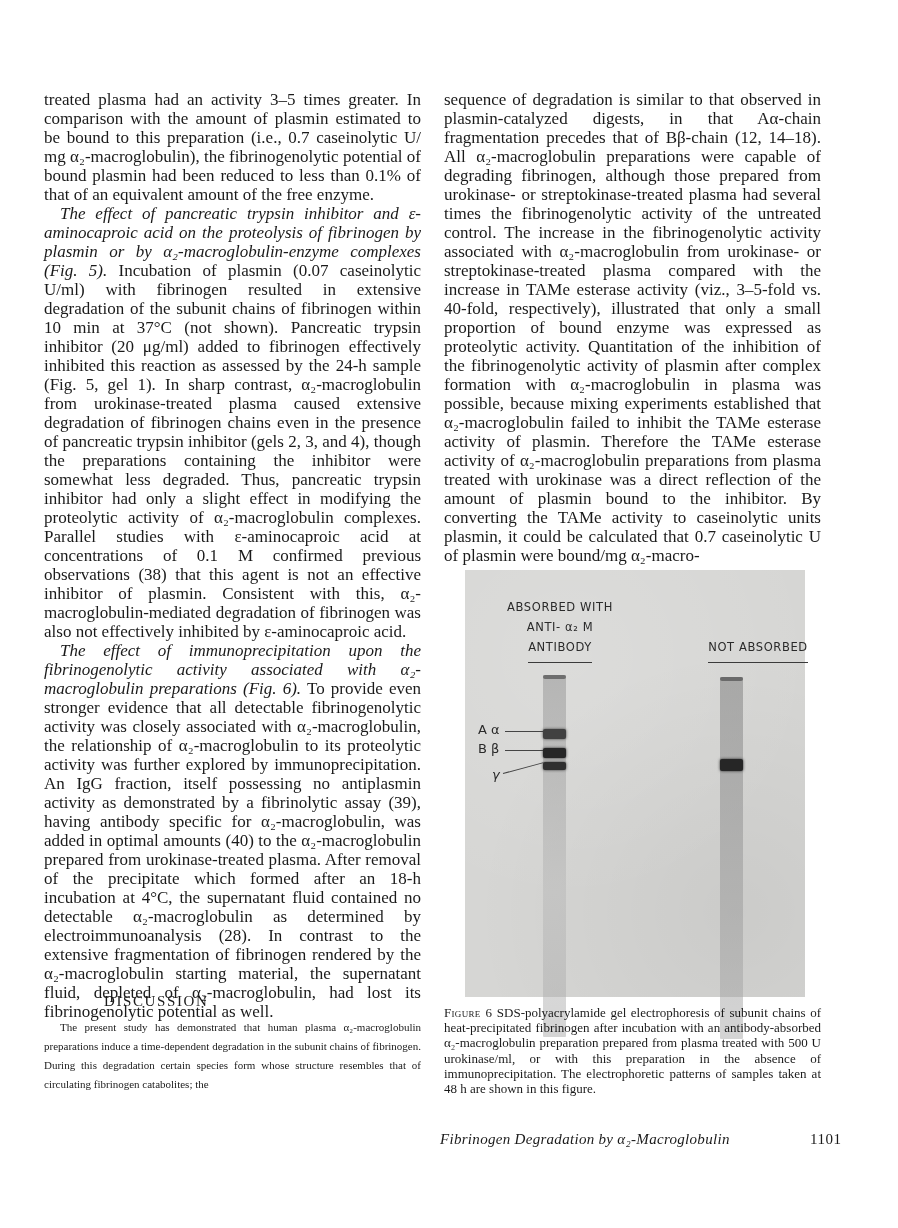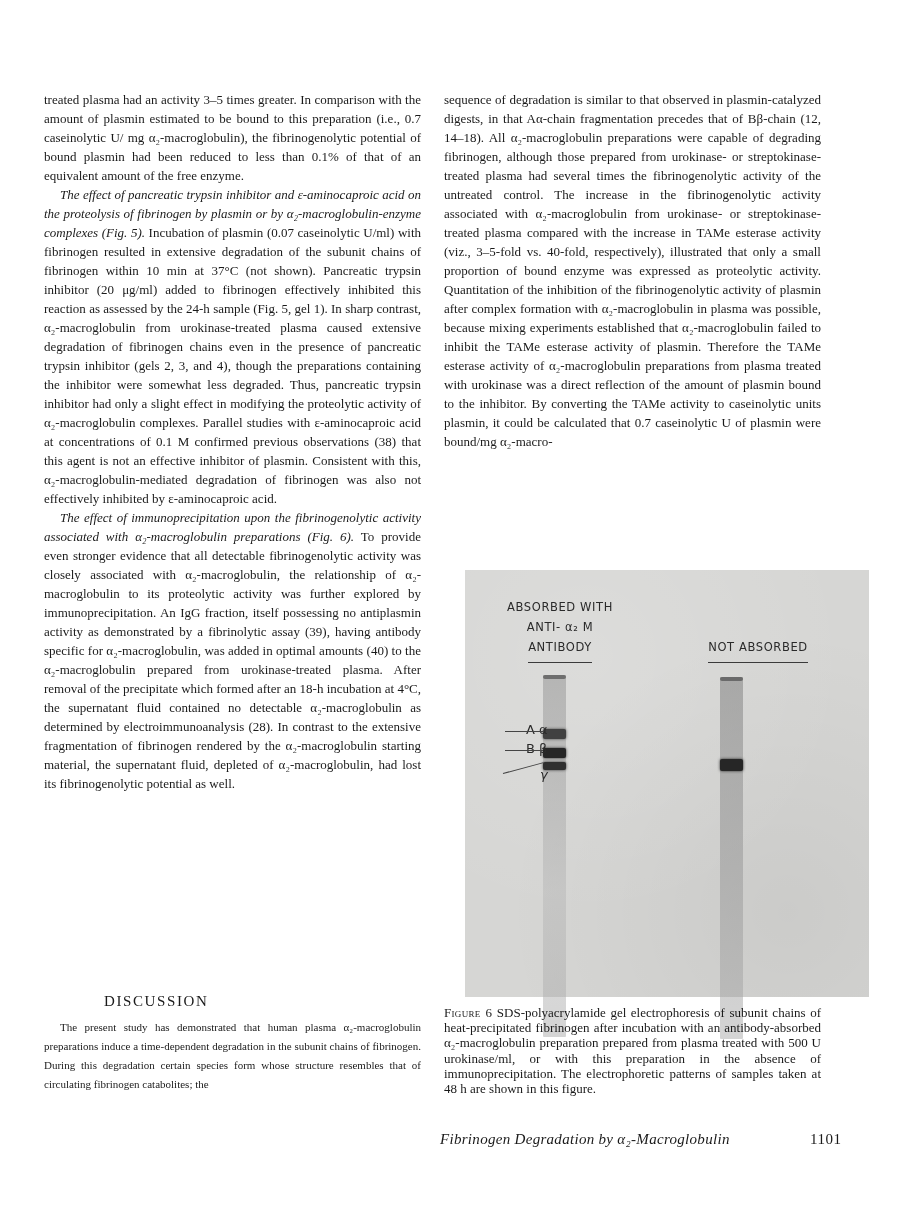--- a/index.html
+++ b/index.html
@@ -3,60 +3,60 @@
 <meta charset="utf-8">
 <style>
   html, body { margin: 0; padding: 0; background: #ffffff; }
   body {
     width: 898px; height: 1228px; position: relative; overflow: hidden;
     font-family: "Liberation Serif", "DejaVu Serif", serif;
     color: #1a1a1a;
   }
   .col {
     position: absolute; top: 90px; width: 377px;
-    font-size: 13px; line-height: 19px; text-align: justify;
+    font-size: 17px; line-height: 19px; text-align: justify;
     hyphens: manual;
   }
   .col p { margin: 0; }
   #left-col { left: 44px; }
   #right-col { left: 444px; }
   .indent { text-indent: 16px; }
   .ital { font-style: italic; }
   .heading {
     position: absolute; left: 104px; top: 993px;
     font-size: 15px; letter-spacing: 1.6px; font-weight: normal;
   }
   #discussion-body { position: absolute; left: 44px; top: 1018px; width: 377px;
     font-size: 11px; line-height: 19px; text-align: justify; }
   #discussion-body p { margin: 0; }
 
   
   #gel-figure {
-    position: absolute; left: 465px; top: 570px; width: 404px; height: 427px;
+    position: absolute; left: 465px; top: 570px; width: 340px; height: 427px;
     background: #d6d6d4;
     background-image:
       radial-gradient(circle at 30% 20%, rgba(255,255,255,0.15), rgba(0,0,0,0) 60%),
       radial-gradient(circle at 80% 80%, rgba(0,0,0,0.05), rgba(0,0,0,0) 60%);
   }
   .gel-text {
     position: absolute; font-family: "DejaVu Sans", "Liberation Sans", sans-serif;
     font-size: 11.5px; letter-spacing: 0.6px; color: #2a2a2a; text-align: center;
   }
   .underlined { border-bottom: 1.5px solid #3a3a3a; padding-bottom: 8px; }
   #label-absorbed { left: 20px; top: 27px; width: 150px; line-height: 20px; }
   #label-not-absorbed { left: 228px; top: 70px; width: 130px; }
   .lane { position: absolute; width: 23px; border-radius: 1px; }
   #lane-absorbed { left: 78px; top: 105px; height: 362px;
     background: linear-gradient(to bottom, rgba(150,150,150,0.55), rgba(180,180,180,0.45) 60%, rgba(170,170,170,0.5)); }
   #lane-not-absorbed { left: 255px; top: 107px; height: 362px;
     background: linear-gradient(to bottom, rgba(130,130,130,0.55), rgba(150,150,150,0.55) 45%, rgba(170,170,170,0.5)); }
   .band { position: absolute; left: 0; width: 100%; border-radius: 2px; }
   .band-label {
     position: absolute; font-family: "DejaVu Sans", "Liberation Sans", sans-serif;
-    font-size: 13px; color: #2a2a2a; margin-left: 48px;
+    font-size: 13px; color: #2a2a2a;
   }
   .leader { position: absolute; height: 1px; background: #444; transform-origin: left center; }
 
   
   #figure-caption {
     position: absolute; left: 444px; top: 1005px; width: 377px;
     font-size: 13px; line-height: 15.2px; text-align: justify;
   }
   #figure-caption .fig-label { font-variant: small-caps; letter-spacing: 0.3px; }
   #footer { position: absolute; top: 1131px; left: 440px; font-size: 15px; }

